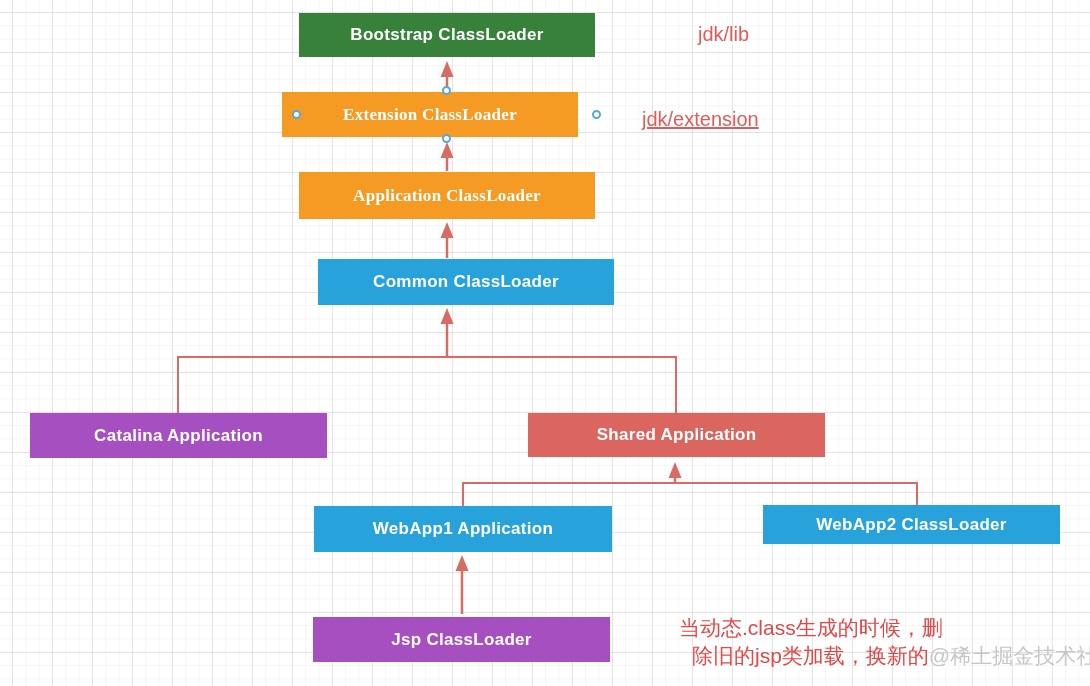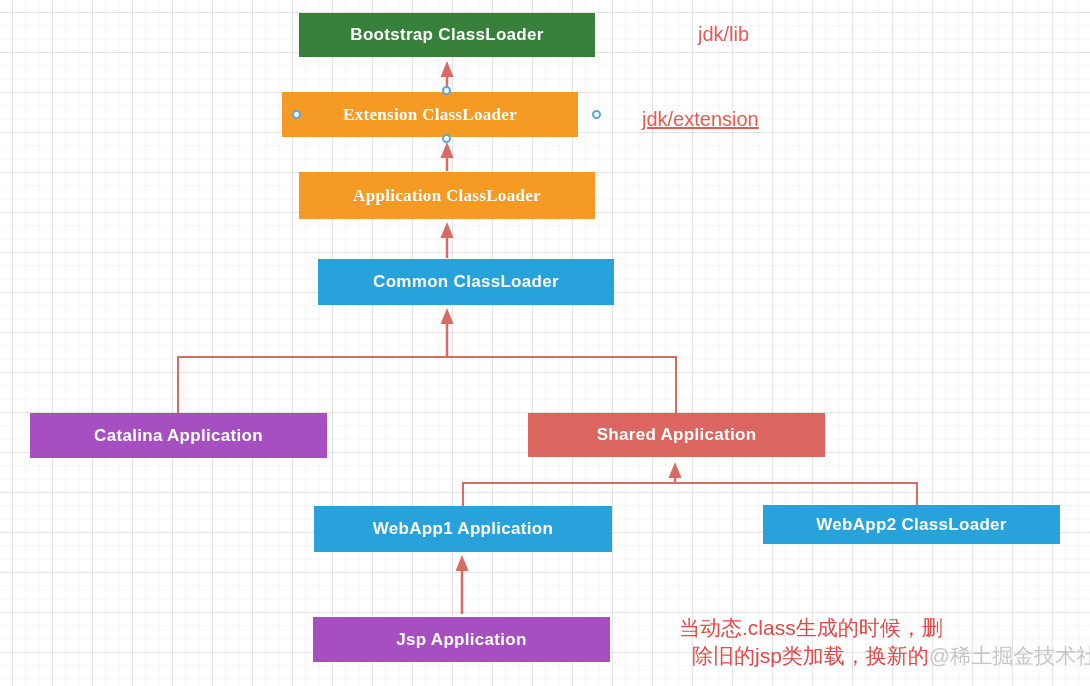--- a/index.html
+++ b/index.html
@@ -88,21 +88,21 @@
   <div class="node" style="left: 299px; top: 259px; width: 296px; height: 46px; background-color: rgb(39, 162, 219); margin-left: 19px;">Common ClassLoader</div>
 
   <div class="node" style="left: 30px; top: 413px; width: 297px; height: 45px; background-color: rgb(166, 79, 193);">Catalina Application</div>
 
   <div class="node" style="left: 528px; top: 413px; width: 297px; height: 44px; background-color: rgb(219, 101, 95);">Shared Application</div>
 
   <div class="node" style="left: 314px; top: 506px; width: 298px; height: 46px; background-color: rgb(39, 162, 219);">WebApp1 Application</div>
 
   <div class="node" style="left: 763px; top: 505px; width: 297px; height: 39px; background-color: rgb(39, 162, 219);">WebApp2 ClassLoader</div>
 
-  <div class="node" style="left: 313px; top: 617px; width: 297px; height: 45px; background-color: rgb(166, 79, 193);">Jsp Application</div>
+  <div class="node" style="left: 313px; top: 617px; width: 297px; height: 45px; background-color: rgb(166, 79, 193);">Jsp ClassLoader</div>
 
   <div class="handle" style="left:442px;top:86px;"></div>
   <div class="handle" style="left:442px;top:134px;"></div>
   <div class="handle" style="left:292px;top:110px;"></div>
   <div class="handle" style="left:592px;top:110px;"></div>
 
   <div class="side-label" style="left:658px;top:23px;margin-left:40px;">jdk/lib</div>
 
   <div class="side-label" style="left:642px;top:108px;text-decoration:underline;">jdk/extension</div>
 

